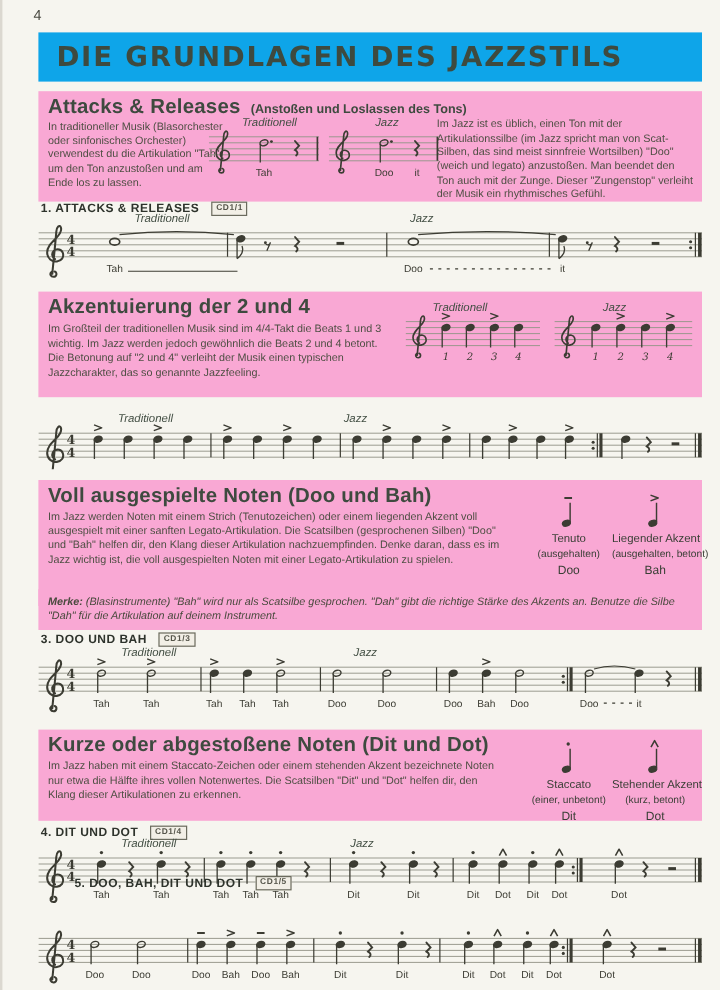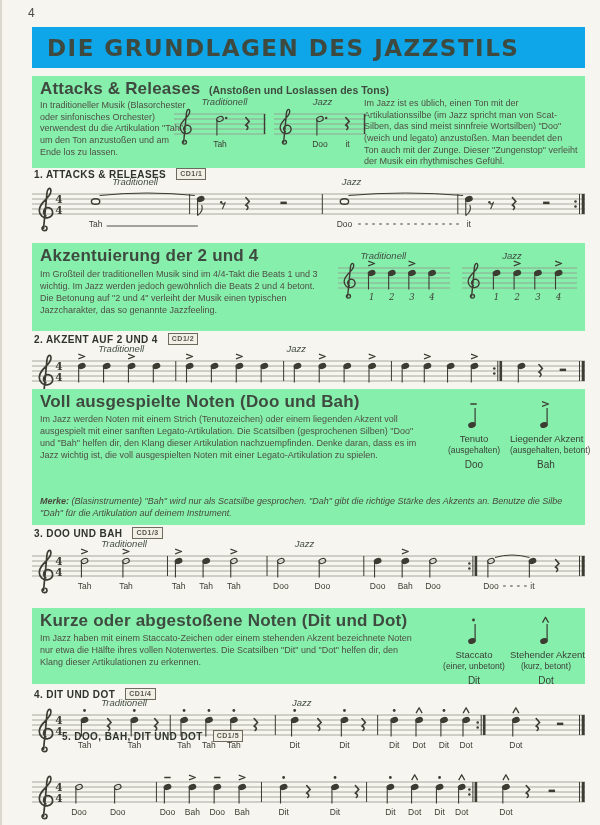--- a/index.html
+++ b/index.html
@@ -4,21 +4,21 @@
 <style>
   html,body{margin:0;padding:0;background:#e8e6e0;}
   .page{position:relative;width:600px;height:825px;background:#F6F5EF;
         font-family:"Liberation Sans",sans-serif;overflow:hidden;
         border-left:2px solid #DBD8D0;}
   .pagenum{position:absolute;left:26px;top:6px;font-size:12px;color:#4a4a42;}
   .banner{position:absolute;left:30px;top:27px;width:553px;height:41px;
           background:#0ea5e9;display:flex;align-items:center;}
   .banner-title{margin-left:15px;font-size:23px;font-weight:bold;letter-spacing:1.5px;
           color:#3E4A3F;font-family:"DejaVu Sans",sans-serif;white-space:nowrap;}
-  .box{position:absolute;left:30px;width:553px;background:#86efac;}
+  .box{position:absolute;left:30px;width:553px;background:#f9a8d4;}
   .box-h{position:absolute;left:8px;top:3px;color:#3E4A3F;white-space:nowrap;}
   .box-h .h-main{font-size:17px;font-weight:bold;letter-spacing:0.2px;}
   .box-h .h-sub{font-size:10.5px;font-weight:bold;margin-left:4px;}
   .btxt{position:absolute;font-size:9px;line-height:1.3;color:#4F4F44;text-align:left;}
   .exh{position:absolute;left:32px;display:flex;align-items:center;gap:10px;}
   .exh .ex-t{font-size:10px;font-weight:bold;letter-spacing:0.4px;color:#2E332C;white-space:nowrap;}
   .badge{display:inline-block;border:1px solid #6b6b5e;font-size:7px;font-weight:bold;
          padding:1px 3px;color:#55554a;background:#F2EFE6;letter-spacing:0.5px;line-height:8px;}
   .staff{position:absolute;}
   .staff svg{display:block;}
@@ -183,24 +183,20 @@
         <line x1="72.80000000000001" y1="26" x2="72.80000000000001" y2="41.5" stroke="#3C3C33" stroke-width="1.1"></line>
         <text x="75.9" y="52" text-anchor="middle" font-size="8.5" font-style="italic" fill="#3C3C33" font-family="&quot;DejaVu Serif&quot;,serif">3</text>
         <ellipse cx="96.6" cy="25" rx="3.4" ry="2.4" fill="#3C3C33" stroke="#3C3C33" stroke-width="1.2" transform="rotate(-18 96.6 25)"></ellipse>
         <line x1="93.5" y1="26" x2="93.5" y2="41.5" stroke="#3C3C33" stroke-width="1.1"></line>
         <path d="M93.19999999999999 13.1 L99.6 15.5 L93.19999999999999 17.9" fill="none" stroke="#3C3C33" stroke-width="1.2" stroke-linejoin="round"></path>
         <text x="96.6" y="52" text-anchor="middle" font-size="8.5" font-style="italic" fill="#3C3C33" font-family="&quot;DejaVu Serif&quot;,serif">4</text>
         <text x="40.25" y="11" font-size="9.5" font-style="italic" fill="#434F44" font-family="&quot;Liberation Sans&quot;,sans-serif">Jazz</text>
       </svg>
     </div>
 
-  <div class="exh" style="top:333px;">
-    <span class="ex-t">2. AKZENT AUF 2 UND 4</span>
-    <span class="badge">CD1/2</span>
-  </div>
   <div class="staff" style="left:30px;top:343px;">
       <svg viewBox="0 0 553 48" width="553" height="48">
         <line x1="0" y1="18" x2="553" y2="18" stroke="#96968B" stroke-width="0.8"></line>
         <line x1="0" y1="23" x2="553" y2="23" stroke="#96968B" stroke-width="0.8"></line>
         <line x1="0" y1="28" x2="553" y2="28" stroke="#96968B" stroke-width="0.8"></line>
         <line x1="0" y1="33" x2="553" y2="33" stroke="#96968B" stroke-width="0.8"></line>
         <line x1="0" y1="38" x2="553" y2="38" stroke="#96968B" stroke-width="0.8"></line>
         <path d="M12.6 42.3 C14.8 43.2 14.4 46.6 11.7 46.7 C9.2 46.8 8.1 44.1 9.9 42.6 M10.6 44.2 C10.9 40 13.7 13.2 13.9 9.2 C14.1 5.2 16.7 2.8 17.7 5.4 C18.8 8.3 16.3 11.9 13.3 14.9 C9.3 18.9 6.3 21.9 6.3 26.4 C6.3 31.4 10.4 34.4 14.4 33.9 C18.4 33.4 20.4 30.4 19.4 26.9 C18.5 23.7 14.4 22.7 11.9 24.9 C9.7 26.9 10.2 30.4 12.9 31.9" transform="translate(1 8) scale(1)" fill="none" stroke="#3C3C33" stroke-width="1.7" stroke-linecap="round"></path>
         <text x="27" y="27" font-family="&quot;DejaVu Serif&quot;,serif" font-weight="bold" font-size="10.5" text-anchor="middle" fill="#3C3C33">4</text>
         <text x="27" y="37.5" font-family="&quot;DejaVu Serif&quot;,serif" font-weight="bold" font-size="10.5" text-anchor="middle" fill="#3C3C33">4</text>
@@ -255,21 +251,21 @@
         <path d="M439.00000000000006 11.1 L445.40000000000003 13.5 L439.00000000000006 15.9" fill="none" stroke="#3C3C33" stroke-width="1.2" stroke-linejoin="round"></path>
         <ellipse cx="489.40500000000003" cy="23" rx="3.4" ry="2.4" fill="#3C3C33" stroke="#3C3C33" stroke-width="1.2" transform="rotate(-18 489.40500000000003 23)"></ellipse>
         <line x1="486.305" y1="24" x2="486.305" y2="39.5" stroke="#3C3C33" stroke-width="1.1"></line>
         <path d="M506.96000000000004 21.5 L510.36000000000007 25.5 L506.96000000000004 29 C509.36000000000007 30.5 509.76000000000005 32 507.96000000000004 33.5" fill="none" stroke="#3C3C33" stroke-width="1.6" stroke-linecap="round"></path>
         <rect x="527.68" y="25.6" width="6.4" height="2.5" fill="#3C3C33"></rect>
         <text x="66.36" y="9" font-size="9.5" font-style="italic" fill="#434F44" font-family="&quot;Liberation Sans&quot;,sans-serif">Traditionell</text>
         <text x="254.38000000000002" y="9" font-size="9.5" font-style="italic" fill="#434F44" font-family="&quot;Liberation Sans&quot;,sans-serif">Jazz</text>
       </svg>
     </div>
 
-  <div class="box" style="top:389px;height:105px;">
+  <div class="box" style="top:400px;height:105px;">
     <div class="box-h">
       <span class="h-main">Voll ausgespielte Noten (Doo und Bah)</span>
     </div>
     <div class="btxt" style="left:8px;top:24px;width:382px;line-height:1.35;">Im Jazz werden Noten mit einem Strich (Tenutozeichen) oder einem liegenden Akzent voll ausgespielt mit einer sanften Legato-Artikulation. Die Scatsilben (gesprochenen Silben) "Doo" und "Bah" helfen dir, den Klang dieser Artikulation nachzuempfinden. Denke daran, dass es im Jazz wichtig ist, die voll ausgespielten Noten mit einer Legato-Artikulation zu spielen.</div>
     <div class="sym" style="left:402px;top:8px;width:80px;">
       <div class="sym-note">
           <svg viewBox="0 0 22 32" width="22" height="32">
             <ellipse cx="9" cy="26" rx="3.4" ry="2.4" fill="#3C3C33" stroke="#3C3C33" stroke-width="1" transform="rotate(-18 9 26)"></ellipse>
             <line x1="12.1" y1="25" x2="12.1" y2="9" stroke="#3C3C33" stroke-width="1.2"></line>
             <line x1="7.3" y1="5" x2="13.7" y2="5" stroke="#3C3C33" stroke-width="1.5"></line>

